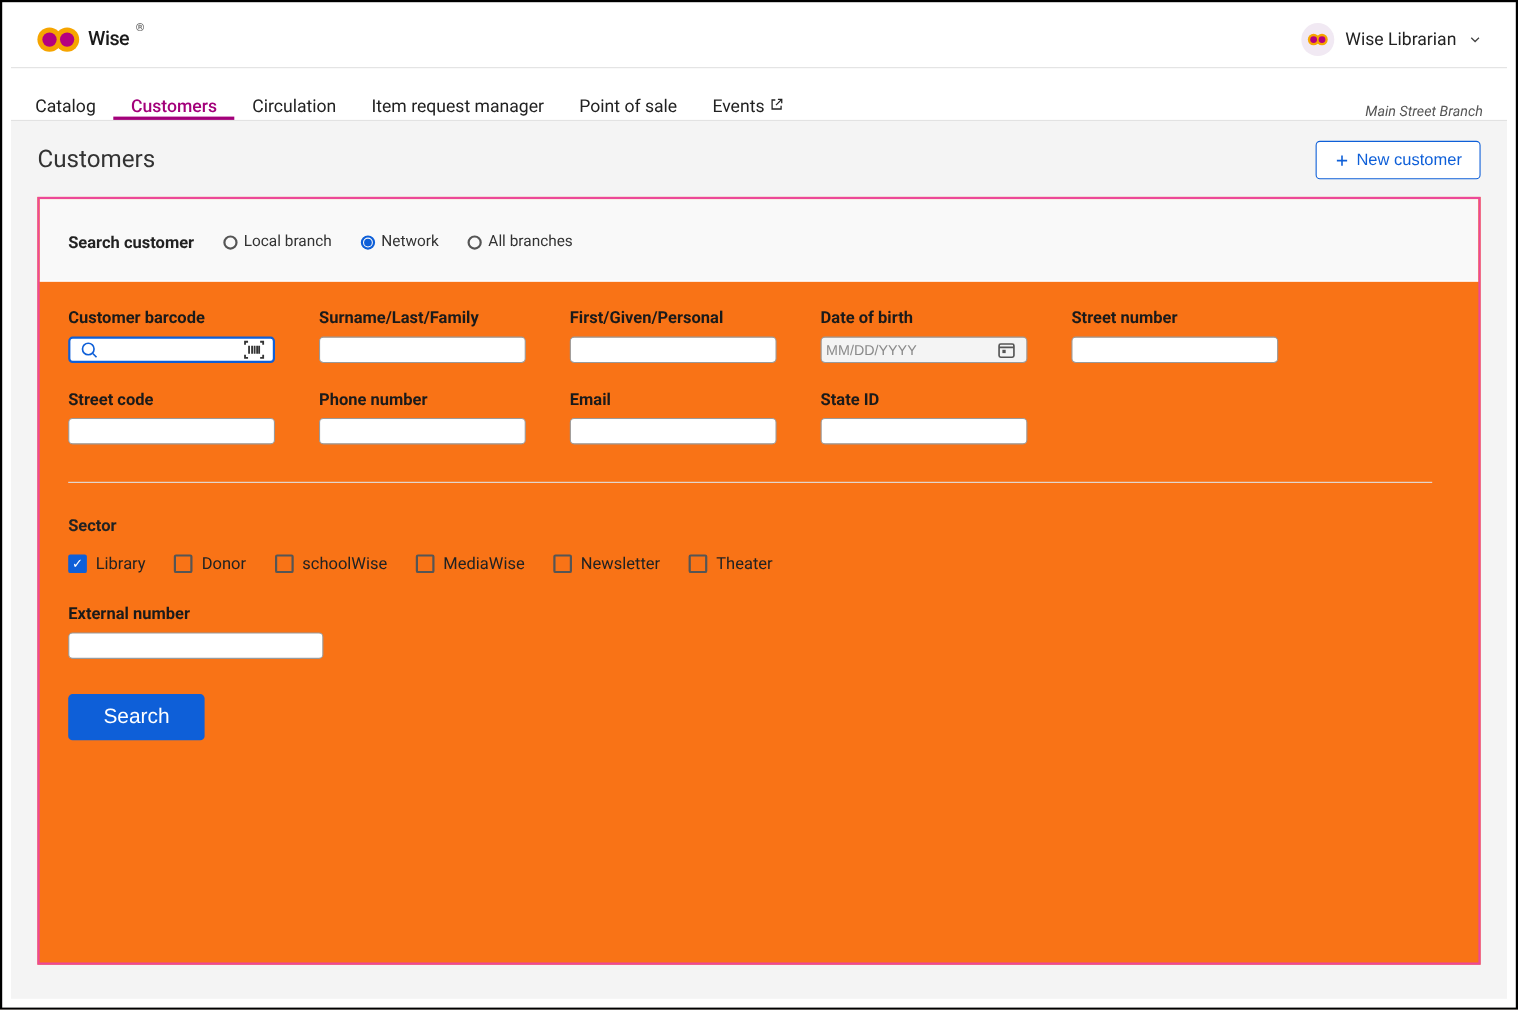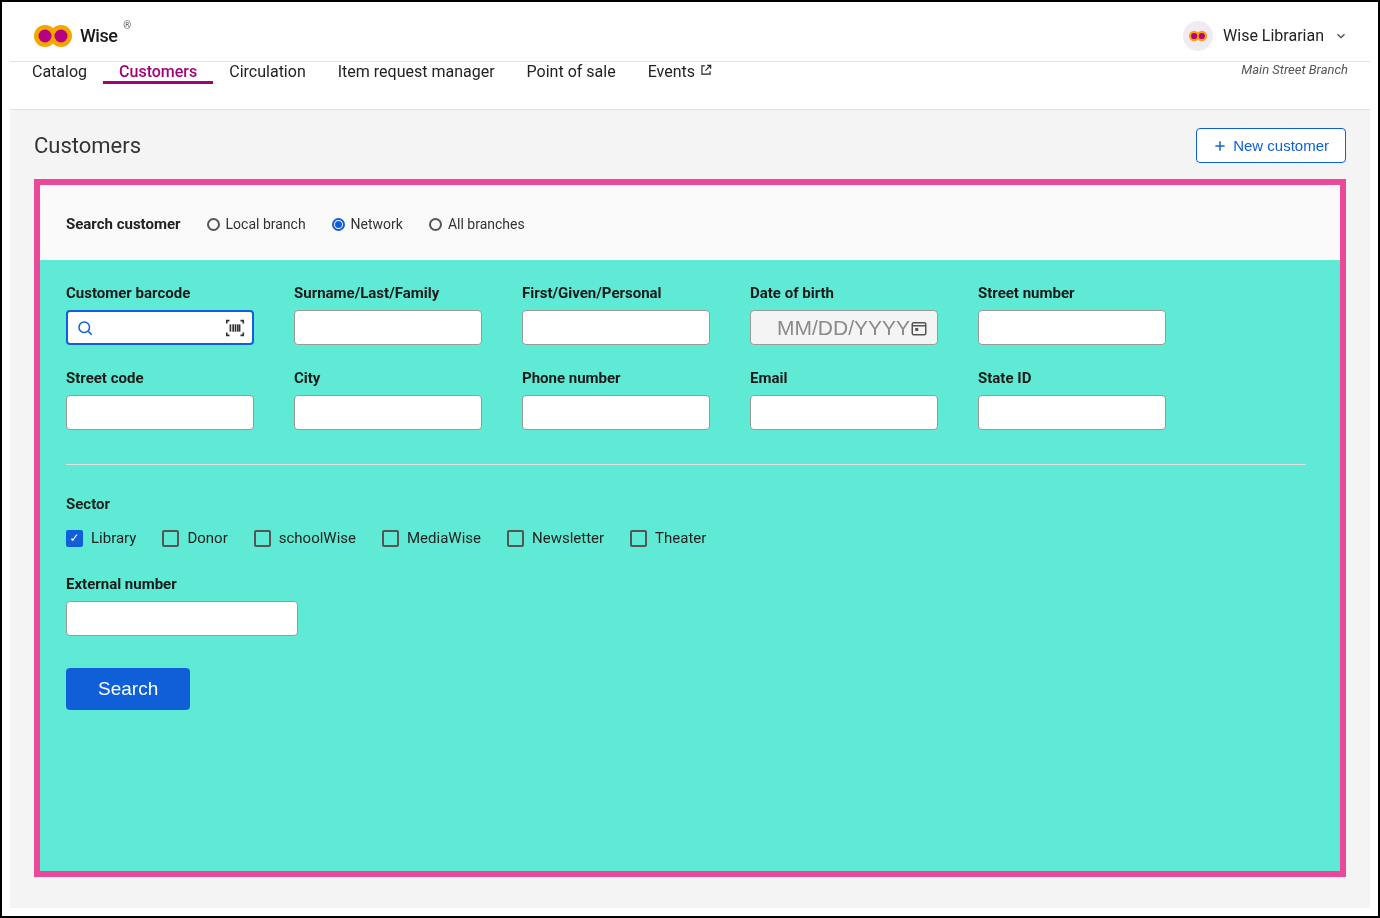--- a/index.html
+++ b/index.html
@@ -45,21 +45,21 @@
   }
   .user-name { font-size:16px; color:#222;}
   .chevron { color:#555; }
   .logo-svg { width:42px; height:26px; }
   .avatar-svg { width:20px; height:14px;}
   
   .navbar {
     height: 48px;
     border-bottom: 1px solid #e2e2e2;
     display:flex;
-    align-items:flex-start;
+    align-items:flex-end;
     padding: 0 22px;
     justify-content: space-between;
   }
   .nav-items { display:flex; align-items:stretch; gap:0; }
   .nav-item {
     display:flex;
     align-items:center;
     padding: 0 16px;
     font-size:16px;
     color:#222;
@@ -93,22 +93,22 @@
     border:1px solid #0e5fd8;
     color:#0e5fd8;
     background:#fff;
     border-radius:4px;
     padding:8px 16px;
     font-size:15px;
     display:flex; align-items:center; gap:6px;
     cursor:pointer;
   }
   .panel {
-    background:#5eead4;
-    border:6px solid #ec4899;
+    background:#f97316;
+    border:2px solid #ec4899;
     height: calc(100% - 58px);
     position:relative;
     overflow:hidden;
   }
   .panel-inner {
     height:100%;
     overflow-y:auto;
     padding-right: 0;
   }
   
@@ -140,26 +140,26 @@
     display:grid;
     grid-template-columns: repeat(5, 1fr);
     column-gap: 40px;
     row-gap: 24px;
     max-width: 1100px;
   }
   .field label { display:block; font-weight:700; font-size:15px; margin-bottom:8px; color:#1a1a1a;}
   .control {
     width:100%;
     max-width: 232px;
-    height:35px;
+    height:24px;
     border:1px solid #9a9a9a;
     border-radius:4px;
     background:#fff;
-    padding:0 26px;
-    font-size:21px;
+    padding:0 4px;
+    font-size:13px;
     color:#222;
   }
   .control.focus { border:2px solid #0e5fd8; }
   .barcode-wrap { position:relative; max-width:232px;}
   .barcode-wrap .control { padding-left:34px; padding-right:34px;}
   .barcode-wrap .search-icon {
     position:absolute; left:10px; top:50%; transform:translateY(-50%);
     color:#0e5fd8;
   }
   .barcode-wrap .barcode-icon {
@@ -309,24 +309,20 @@
               </div>
 
               <div class="field">
                 <label>Street number</label>
                 <input class="control" style="">
               </div>
               <div class="field">
                 <label>Street code</label>
                 <input class="control" style="">
               </div>
-              <div class="field">
-                <label>City</label>
-                <input class="control" style="">
-              </div>
 
               <div class="field">
                 <label>Phone number</label>
                 <input class="control" style="">
               </div>
               <div class="field">
                 <label>Email</label>
                 <input class="control" style="">
               </div>
               <div class="field">

